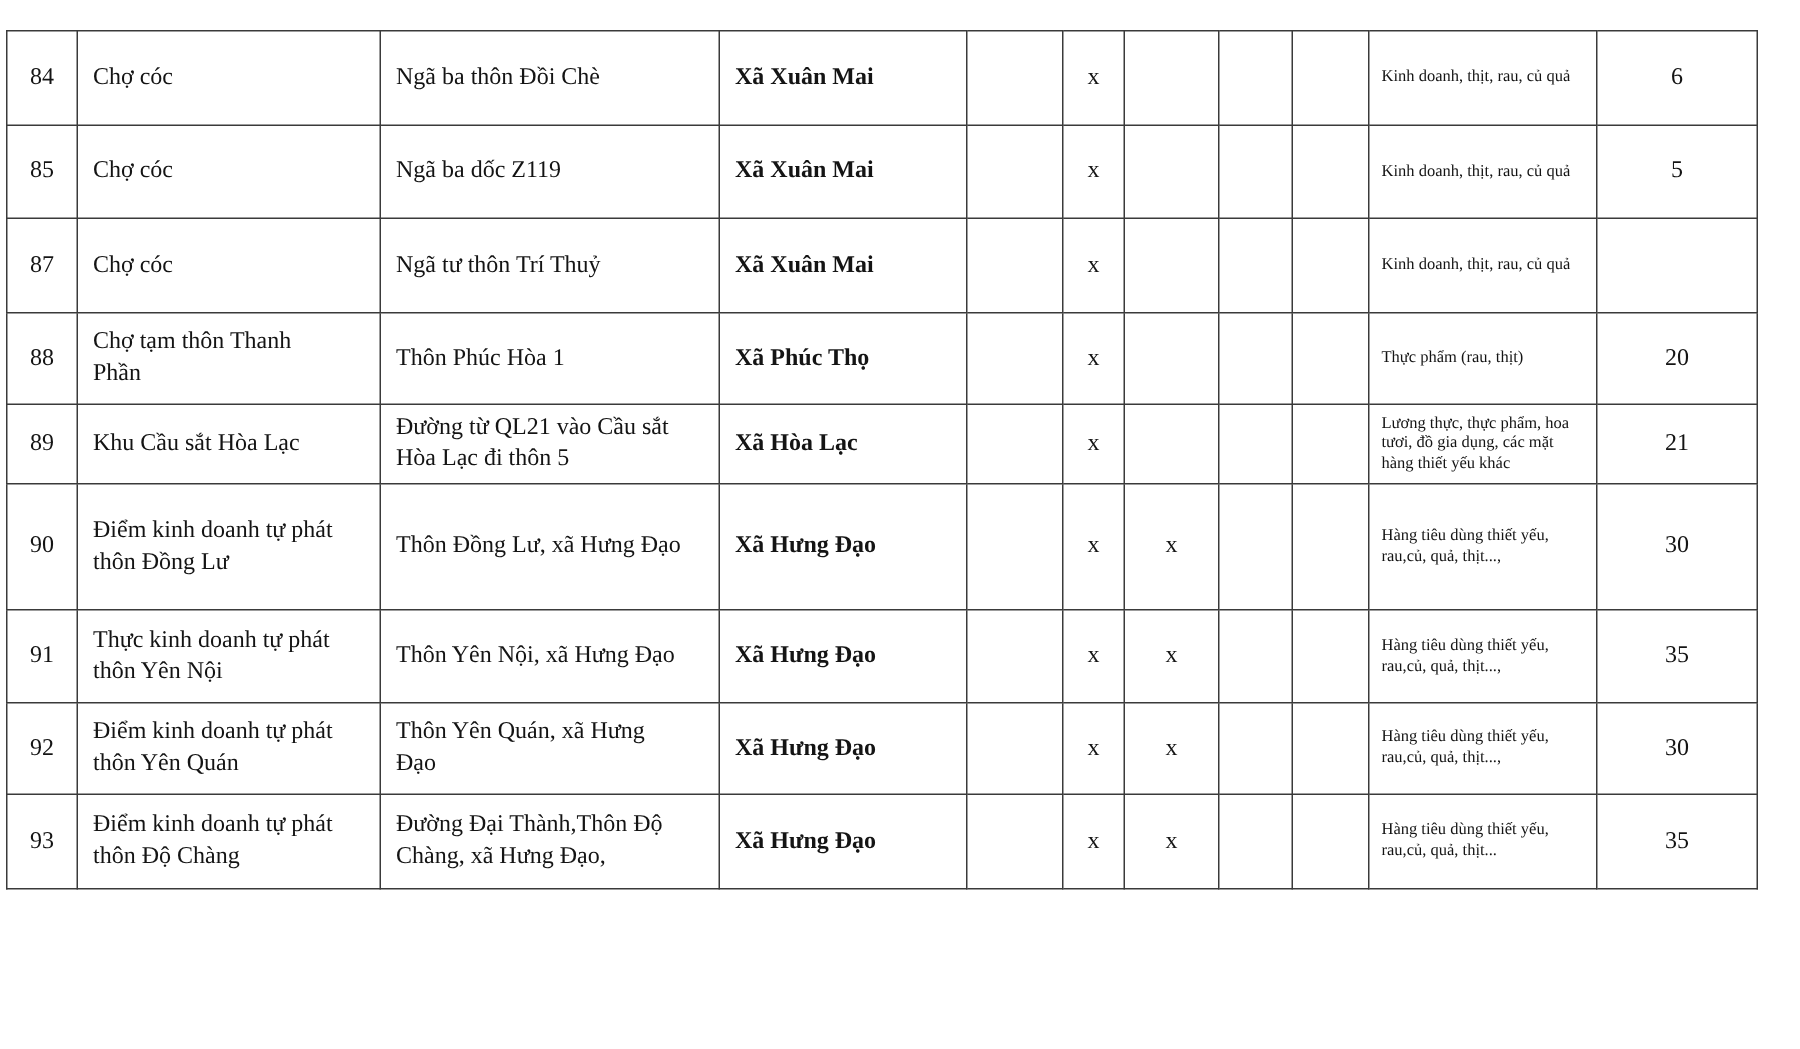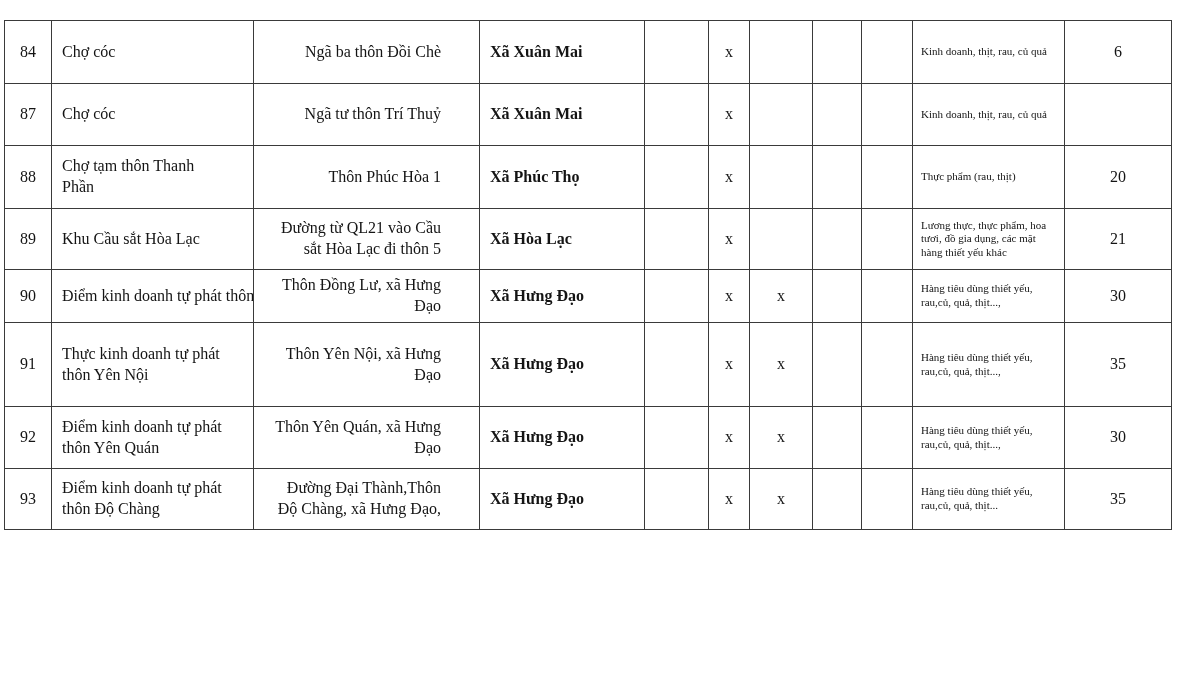--- a/index.html
+++ b/index.html
@@ -29,21 +29,21 @@
   .market-table td {
     border: 1px solid #3a3a3a;
     vertical-align: middle;
     font-size: 16px;
     line-height: 1.3;
     padding: 5px 6px;
     overflow: hidden;
   }
   .market-table td.c-stt   { text-align: center; padding: 5px 2px; }
   .market-table td.c-name  { text-align: left; padding: 5px 28px 5px 10px; }
-  .market-table td.c-addr  { text-align: right; padding: 5px 38px 5px 10px; }
+  .market-table td.c-addr  { text-align: left; padding: 5px 24px 5px 10px; }
   .market-table td.c-commune { text-align: left; font-weight: bold; padding: 5px 6px 5px 10px; }
   .market-table td.c-narrow { text-align: center; padding: 5px 1px; }
   .market-table td.c-goods {
     text-align: left;
     font-size: 11px;
     line-height: 1.24;
     padding: 4px 8px 4px 8px;
   }
   .market-table td.c-count { text-align: center; padding: 5px 4px; }
 
@@ -88,20 +88,33 @@
     <td class="c-commune">Xã Xuân Mai</td>
     <td class="c-narrow"></td>
     <td class="c-narrow">x</td>
     <td class="c-narrow"></td>
     <td class="c-narrow"></td>
     <td class="c-narrow"></td>
     <td class="c-goods">Kinh doanh, thịt, rau, củ quả</td>
     <td class="c-count">6</td>
   </tr>
 
+  <tr>
+    <td class="c-stt">85</td>
+    <td class="c-name">Chợ cóc</td>
+    <td class="c-addr">Ngã ba dốc Z119</td>
+    <td class="c-commune">Xã Xuân Mai</td>
+    <td class="c-narrow"></td>
+    <td class="c-narrow">x</td>
+    <td class="c-narrow"></td>
+    <td class="c-narrow"></td>
+    <td class="c-narrow"></td>
+    <td class="c-goods">Kinh doanh, thịt, rau, củ quả</td>
+    <td class="c-count">5</td>
+  </tr>
 
 
   <tr>
     <td class="c-stt">87</td>
     <td class="c-name">Chợ cóc</td>
     <td class="c-addr">Ngã tư thôn Trí Thuỷ</td>
     <td class="c-commune">Xã Xuân Mai</td>
     <td class="c-narrow"></td>
     <td class="c-narrow">x</td>
     <td class="c-narrow"></td>

